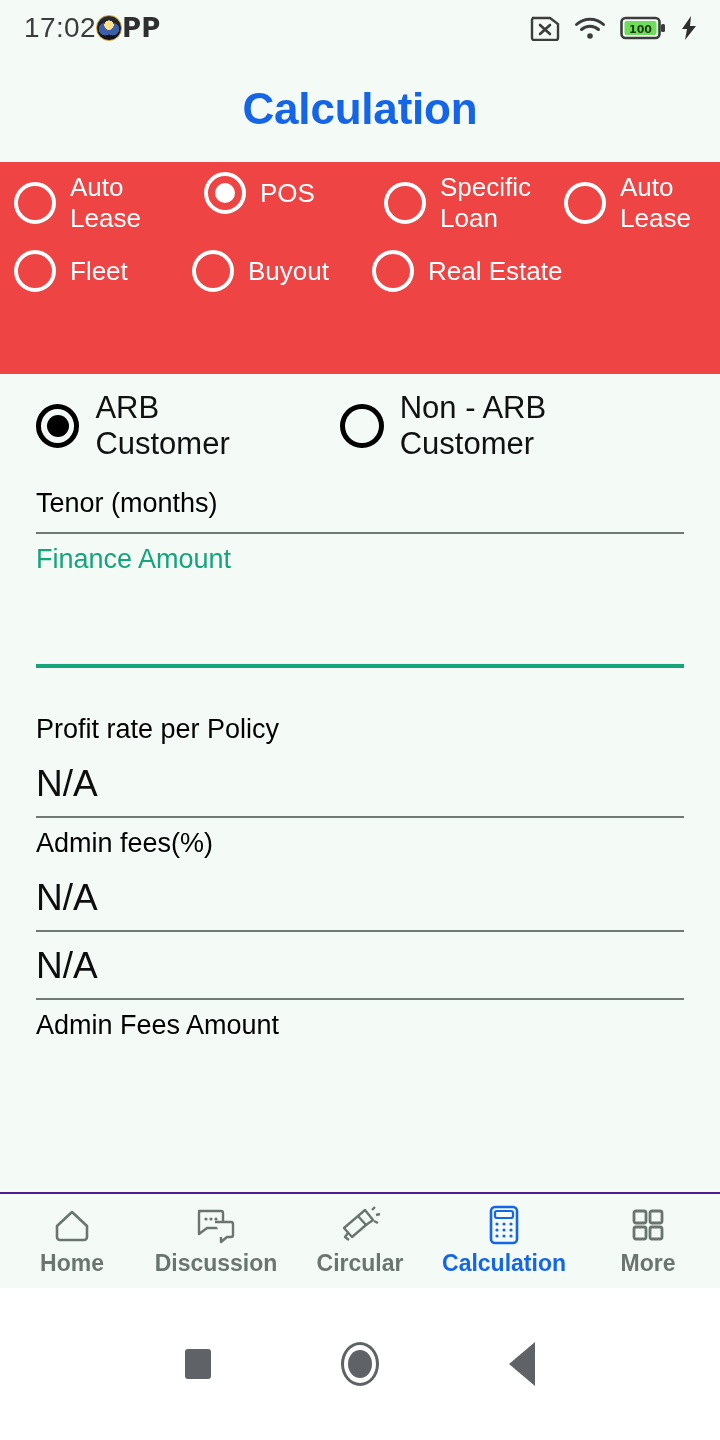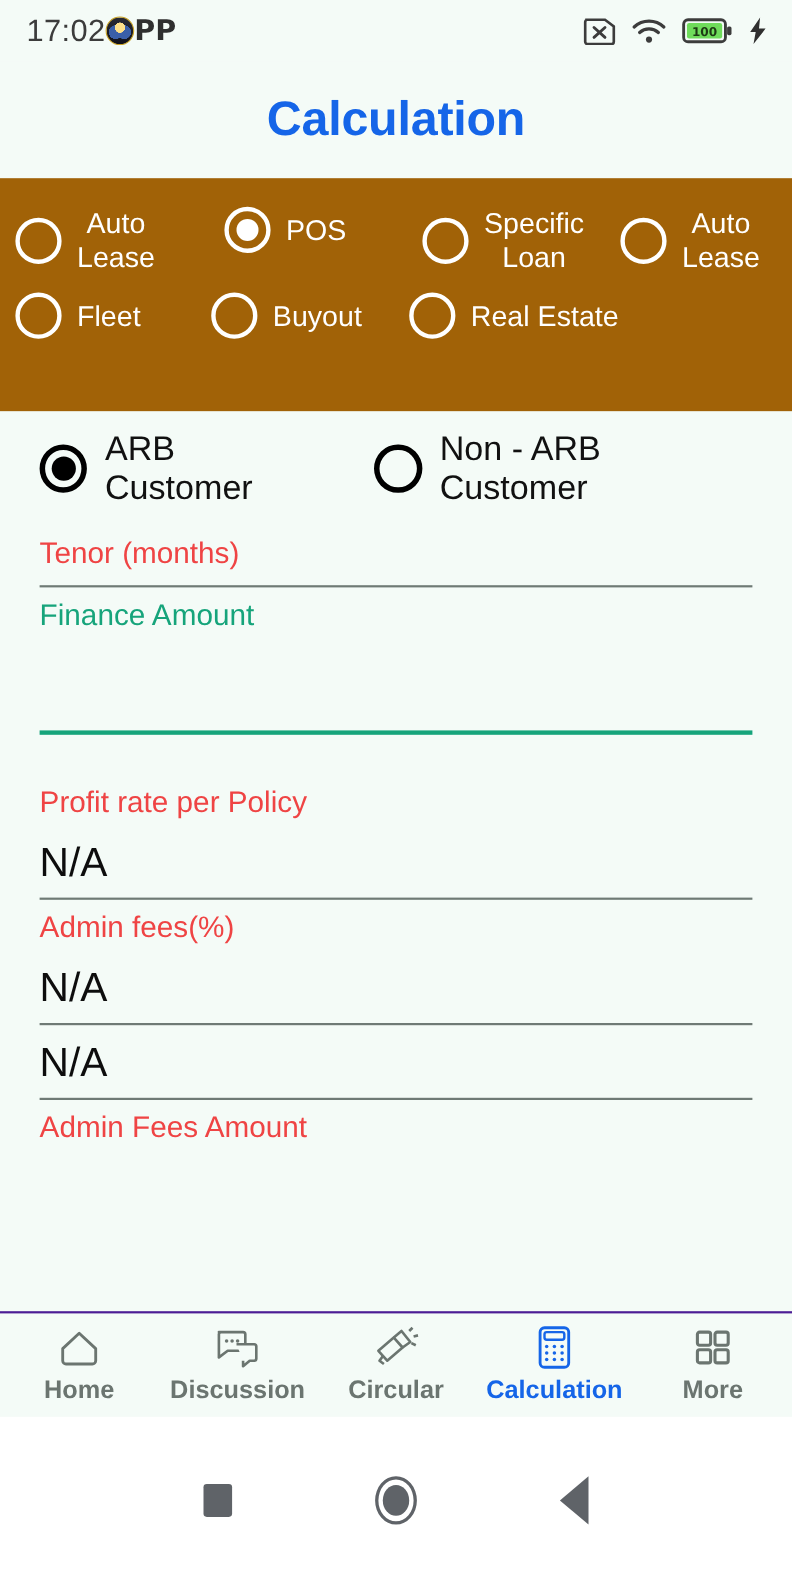--- a/index.html
+++ b/index.html
@@ -76,23 +76,22 @@
   .title-text {
     font-size: 44px;
     font-weight: bold;
     color: #1565e8;
     letter-spacing: -0.2px;
   }
 
   
   .green-panel {
     flex: 0 0 212px;
-    background: #a16207;
-    padding: 26px 14px 0 14px;
-    text-align: center;
+    background: #ef4444;
+    padding: 10px 14px 0 14px;
   }
   .radio-row {
     display: flex;
     align-items: flex-start;
   }
   .radio-row.row1 > .radio-opt { }
   .radio-opt {
     display: flex;
     align-items: center;
     gap: 14px;
@@ -162,21 +161,21 @@
   }
   .cust-label {
     font-size: 31px;
     color: #111111;
   }
 
   
   .field { padding-top: 8px; }
   .field-label {
     font-size: 27px;
-    color: #ef4444;
+    color: #000000;
     line-height: 34px;
     height: 46px;
   }
   .field-label.focused { color: #16a47b; }
   .field-value {
     font-size: 37px;
     color: #0d0d0d;
     line-height: 52px;
     height: 58px;
     white-space: pre;

